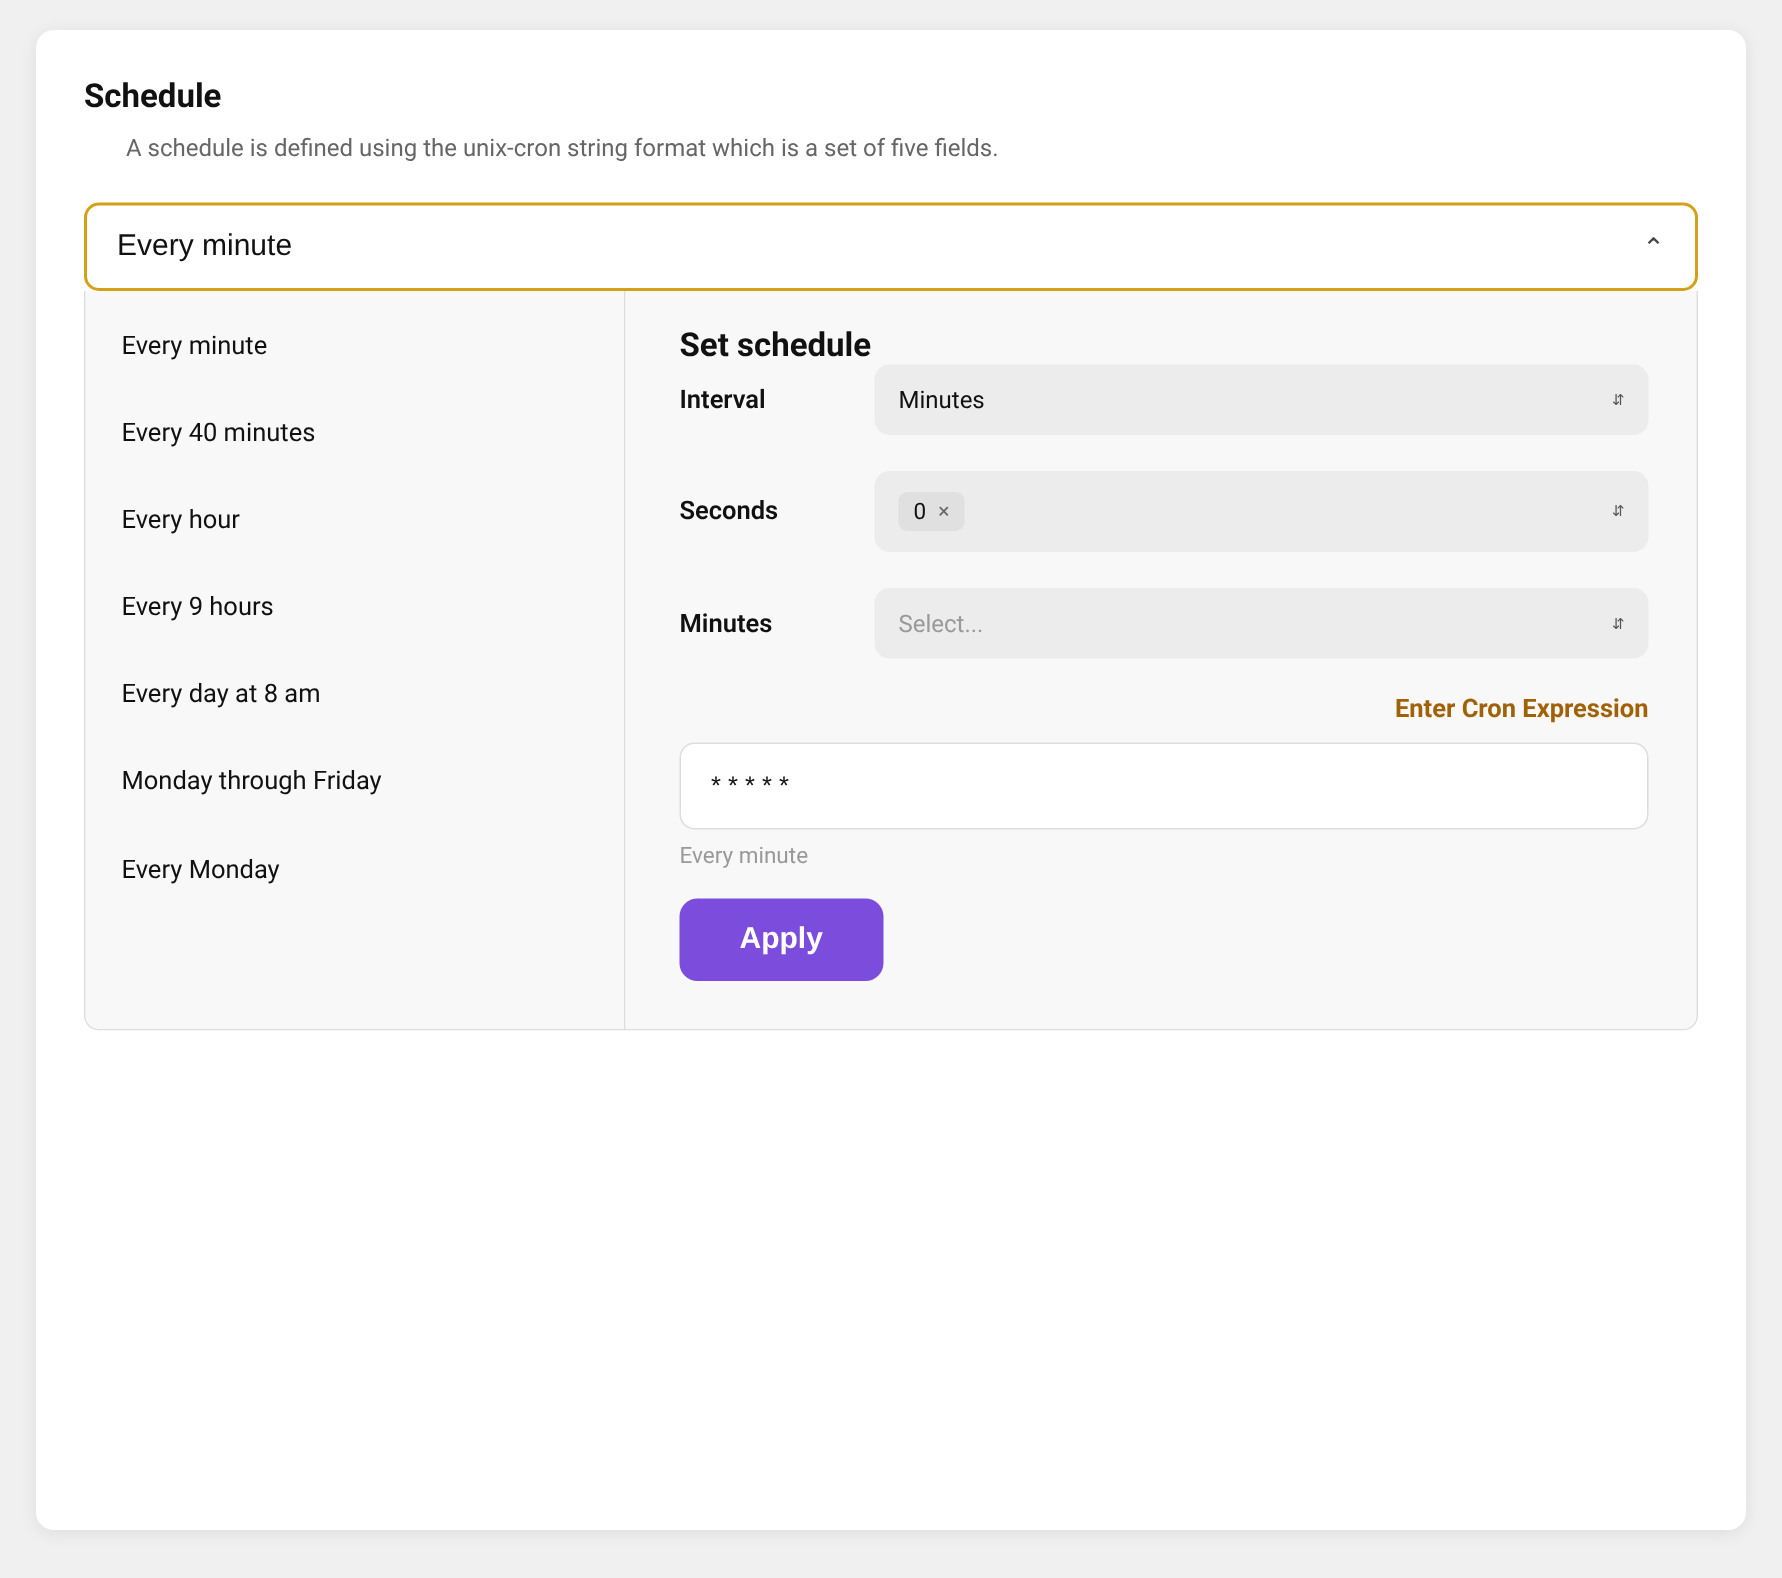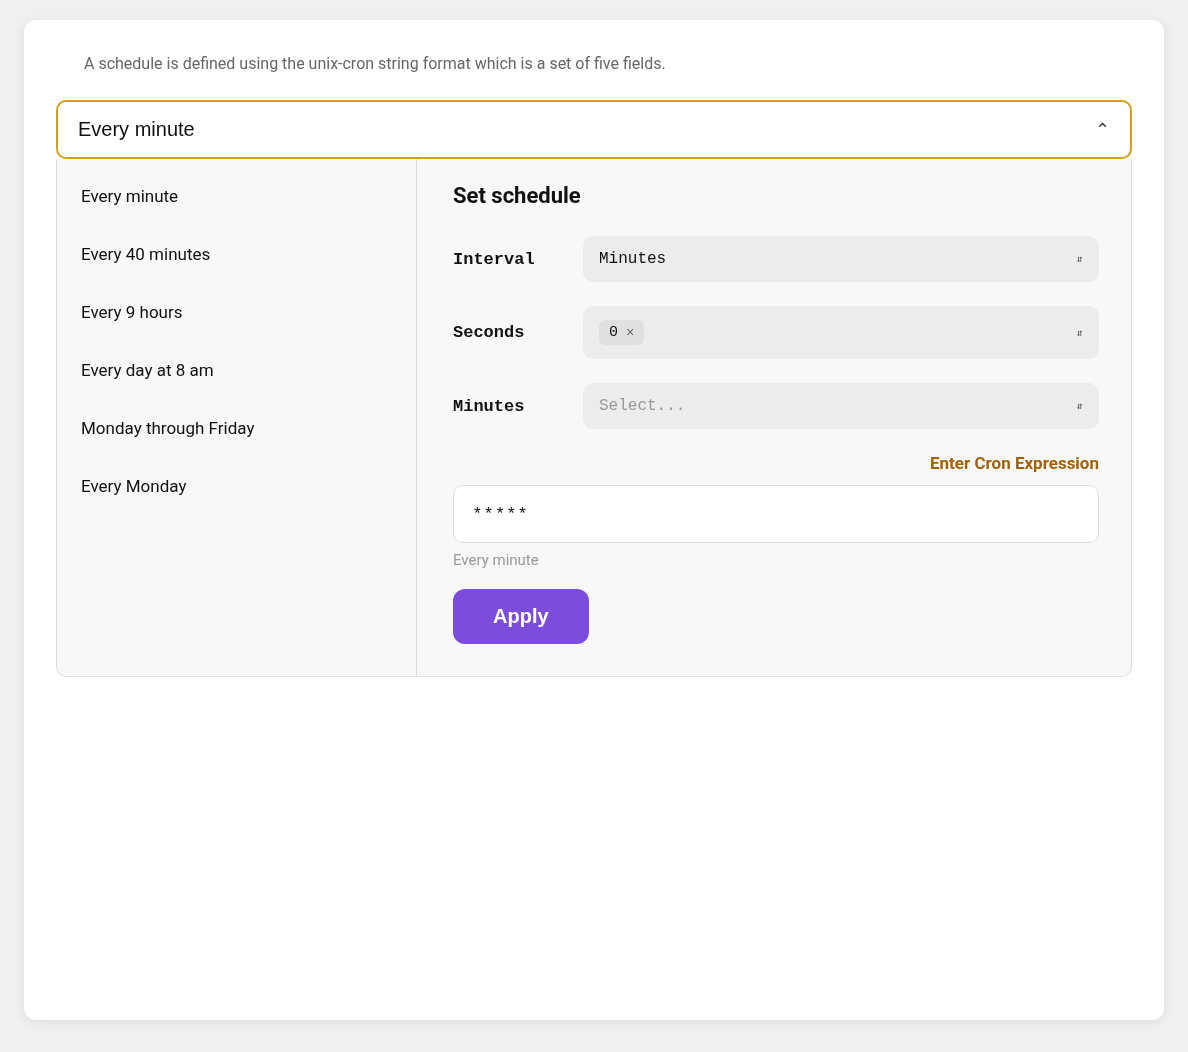--- a/index.html
+++ b/index.html
@@ -90,29 +90,27 @@
     .set-schedule-panel {
       flex: 1;
       padding: 24px 32px 32px 36px;
       background: #f8f8f8;
     }
 
     .set-schedule-title {
       font-size: 22px;
       font-weight: 700;
       color: #111;
-      margin-bottom: 28px;
     }
 
     .field-row {
       display: flex;
       align-items: center;
       margin-bottom: 24px;
       gap: 20px;
-      font-family: Liberation Mono, monospace;
     }
 
     .field-label {
       font-size: 17px;
       font-weight: 600;
       color: #111;
       width: 110px;
       flex-shrink: 0;
     }
 
@@ -203,32 +201,34 @@
       font-weight: 600;
       cursor: pointer;
       display: inline-block;
     }
   </style>
 </head>
 <body>
 
 <div class="container">
 
+  <div class="section-title">Schedule</div>
   <div class="section-desc">A schedule is defined using the unix-cron string format which is a set of five fields.</div>
 
   <button class="dropdown-trigger">
     <span>Every minute</span>
     <span class="chevron">⌃</span>
   </button>
 
   <div class="dropdown-panel">
 
     <div class="dropdown-list">
       <div class="dropdown-list-item">Every minute</div>
       <div class="dropdown-list-item">Every 40 minutes</div>
+      <div class="dropdown-list-item">Every hour</div>
       <div class="dropdown-list-item">Every 9 hours</div>
       <div class="dropdown-list-item">Every day at 8 am</div>
       <div class="dropdown-list-item">Monday through Friday</div>
       <div class="dropdown-list-item">Every Monday</div>
     </div>
 
     <div class="set-schedule-panel">
       <div class="set-schedule-title">Set schedule</div>
 
       <div class="field-row">

